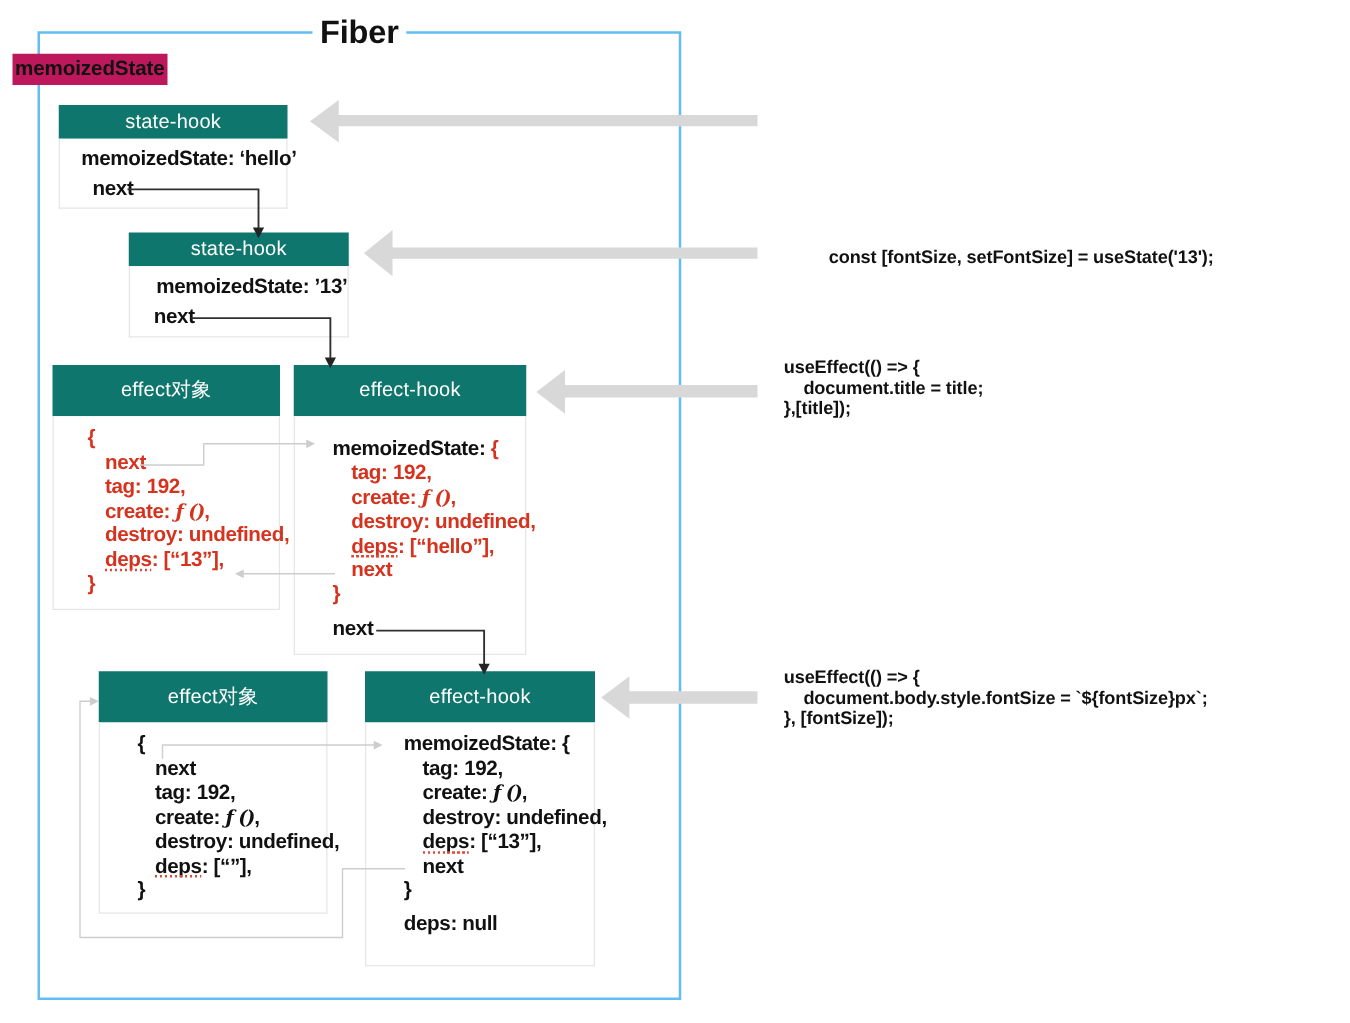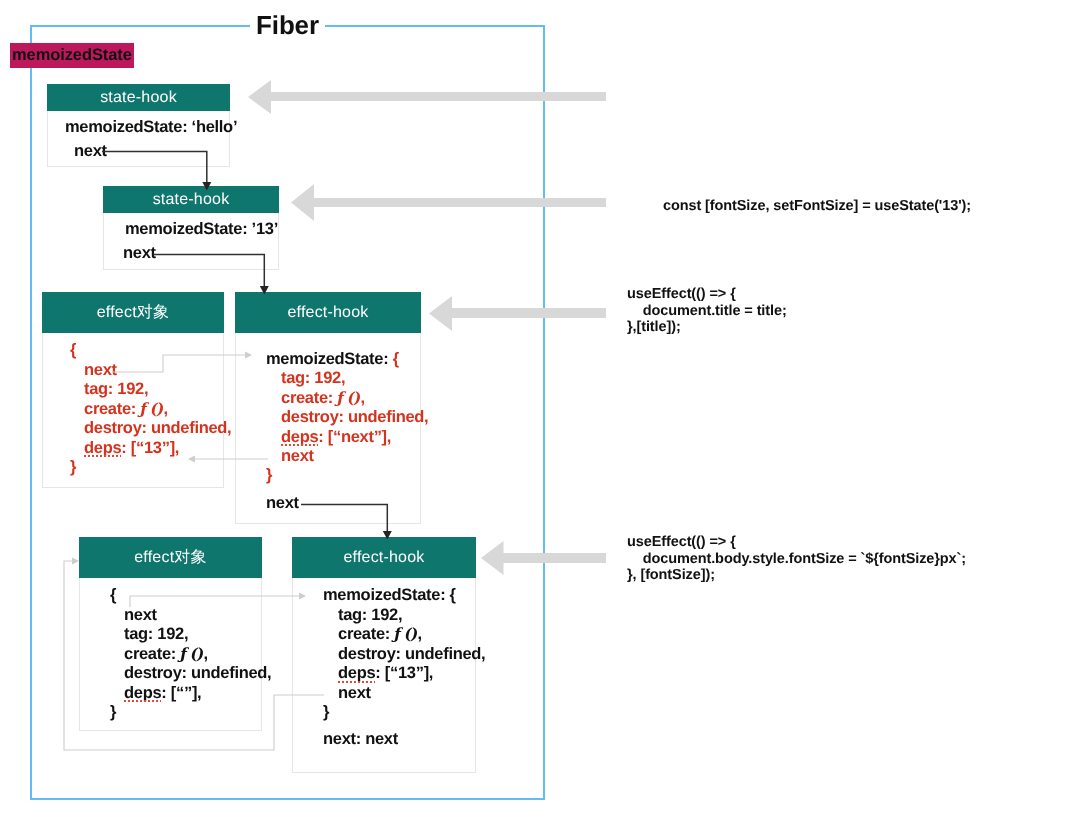--- a/index.html
+++ b/index.html
@@ -77,21 +77,21 @@
     </div>
   </div>
 
   <div class="node" id="n4" style="left:235px;top:292px;width:186px;height:232px;">
     <div class="hdr" style="height:41px;line-height:41px;">effect-hook</div>
     <div class="body" style="height:191px;">
       <div class="ln blk" style="left:18px;top:17.5px;"><span>memoizedState: </span><span class="red">{</span></div>
       <div class="ln red" style="left:33px;top:37px;"><span>tag: 192,</span></div>
       <div class="ln red" style="left:33px;top:56.5px;"><span>create: </span><span class="fn">ƒ ()</span><span>,</span></div>
       <div class="ln red" style="left:33px;top:76px;"><span>destroy: undefined,</span></div>
-      <div class="ln red" style="left:33px;top:95.5px;"><span class="squig">deps</span><span>: [“next”],</span></div>
+      <div class="ln red" style="left:33px;top:95.5px;"><span class="squig">deps</span><span>: [“hello”],</span></div>
       <div class="ln red" style="left:33px;top:115px;"><span>next</span></div>
       <div class="ln red" style="left:18px;top:134px;"><span>}</span></div>
       <div class="ln blk" style="left:18px;top:162px;"><span>next</span></div>
     </div>
   </div>
 
   <div class="node" id="n5" style="left:79px;top:537px;width:183px;height:194px;">
     <div class="hdr" style="height:41px;line-height:41px;">effect对象</div>
     <div class="body" style="height:153px;">
       <div class="ln blk" style="left:18px;top:9px;"><span>{</span></div>
@@ -107,21 +107,21 @@
   <div class="node" id="n6" style="left:292px;top:537px;width:184px;height:236px;">
     <div class="hdr" style="height:41px;line-height:41px;">effect-hook</div>
     <div class="body" style="height:195px;">
       <div class="ln blk" style="left:18px;top:9px;"><span>memoizedState: {</span></div>
       <div class="ln blk" style="left:33px;top:28.5px;"><span>tag: 192,</span></div>
       <div class="ln blk" style="left:33px;top:48px;"><span>create: </span><span class="fn">ƒ ()</span><span>,</span></div>
       <div class="ln blk" style="left:33px;top:67.5px;"><span>destroy: undefined,</span></div>
       <div class="ln blk" style="left:33px;top:87px;"><span class="squig">deps</span><span>: [“13”],</span></div>
       <div class="ln blk" style="left:33px;top:106.5px;"><span>next</span></div>
       <div class="ln blk" style="left:18px;top:126px;"><span>}</span></div>
-      <div class="ln blk" style="left:18px;top:153px;"><span>next: next</span></div>
+      <div class="ln blk" style="left:18px;top:153px;"><span>deps: null</span></div>
     </div>
   </div>
 
   <div class="gnote" style="left:663px;top:198px;">const [fontSize, setFontSize] = useState('13');</div>
   <div class="gnote" style="left:627px;top:286px;">useEffect(() =&gt; {
     document.title = title;
 },[title]);</div>
   <div class="gnote" style="left:627px;top:534px;">useEffect(() =&gt; {
     document.body.style.fontSize = `${fontSize}px`;
 }, [fontSize]);</div>

